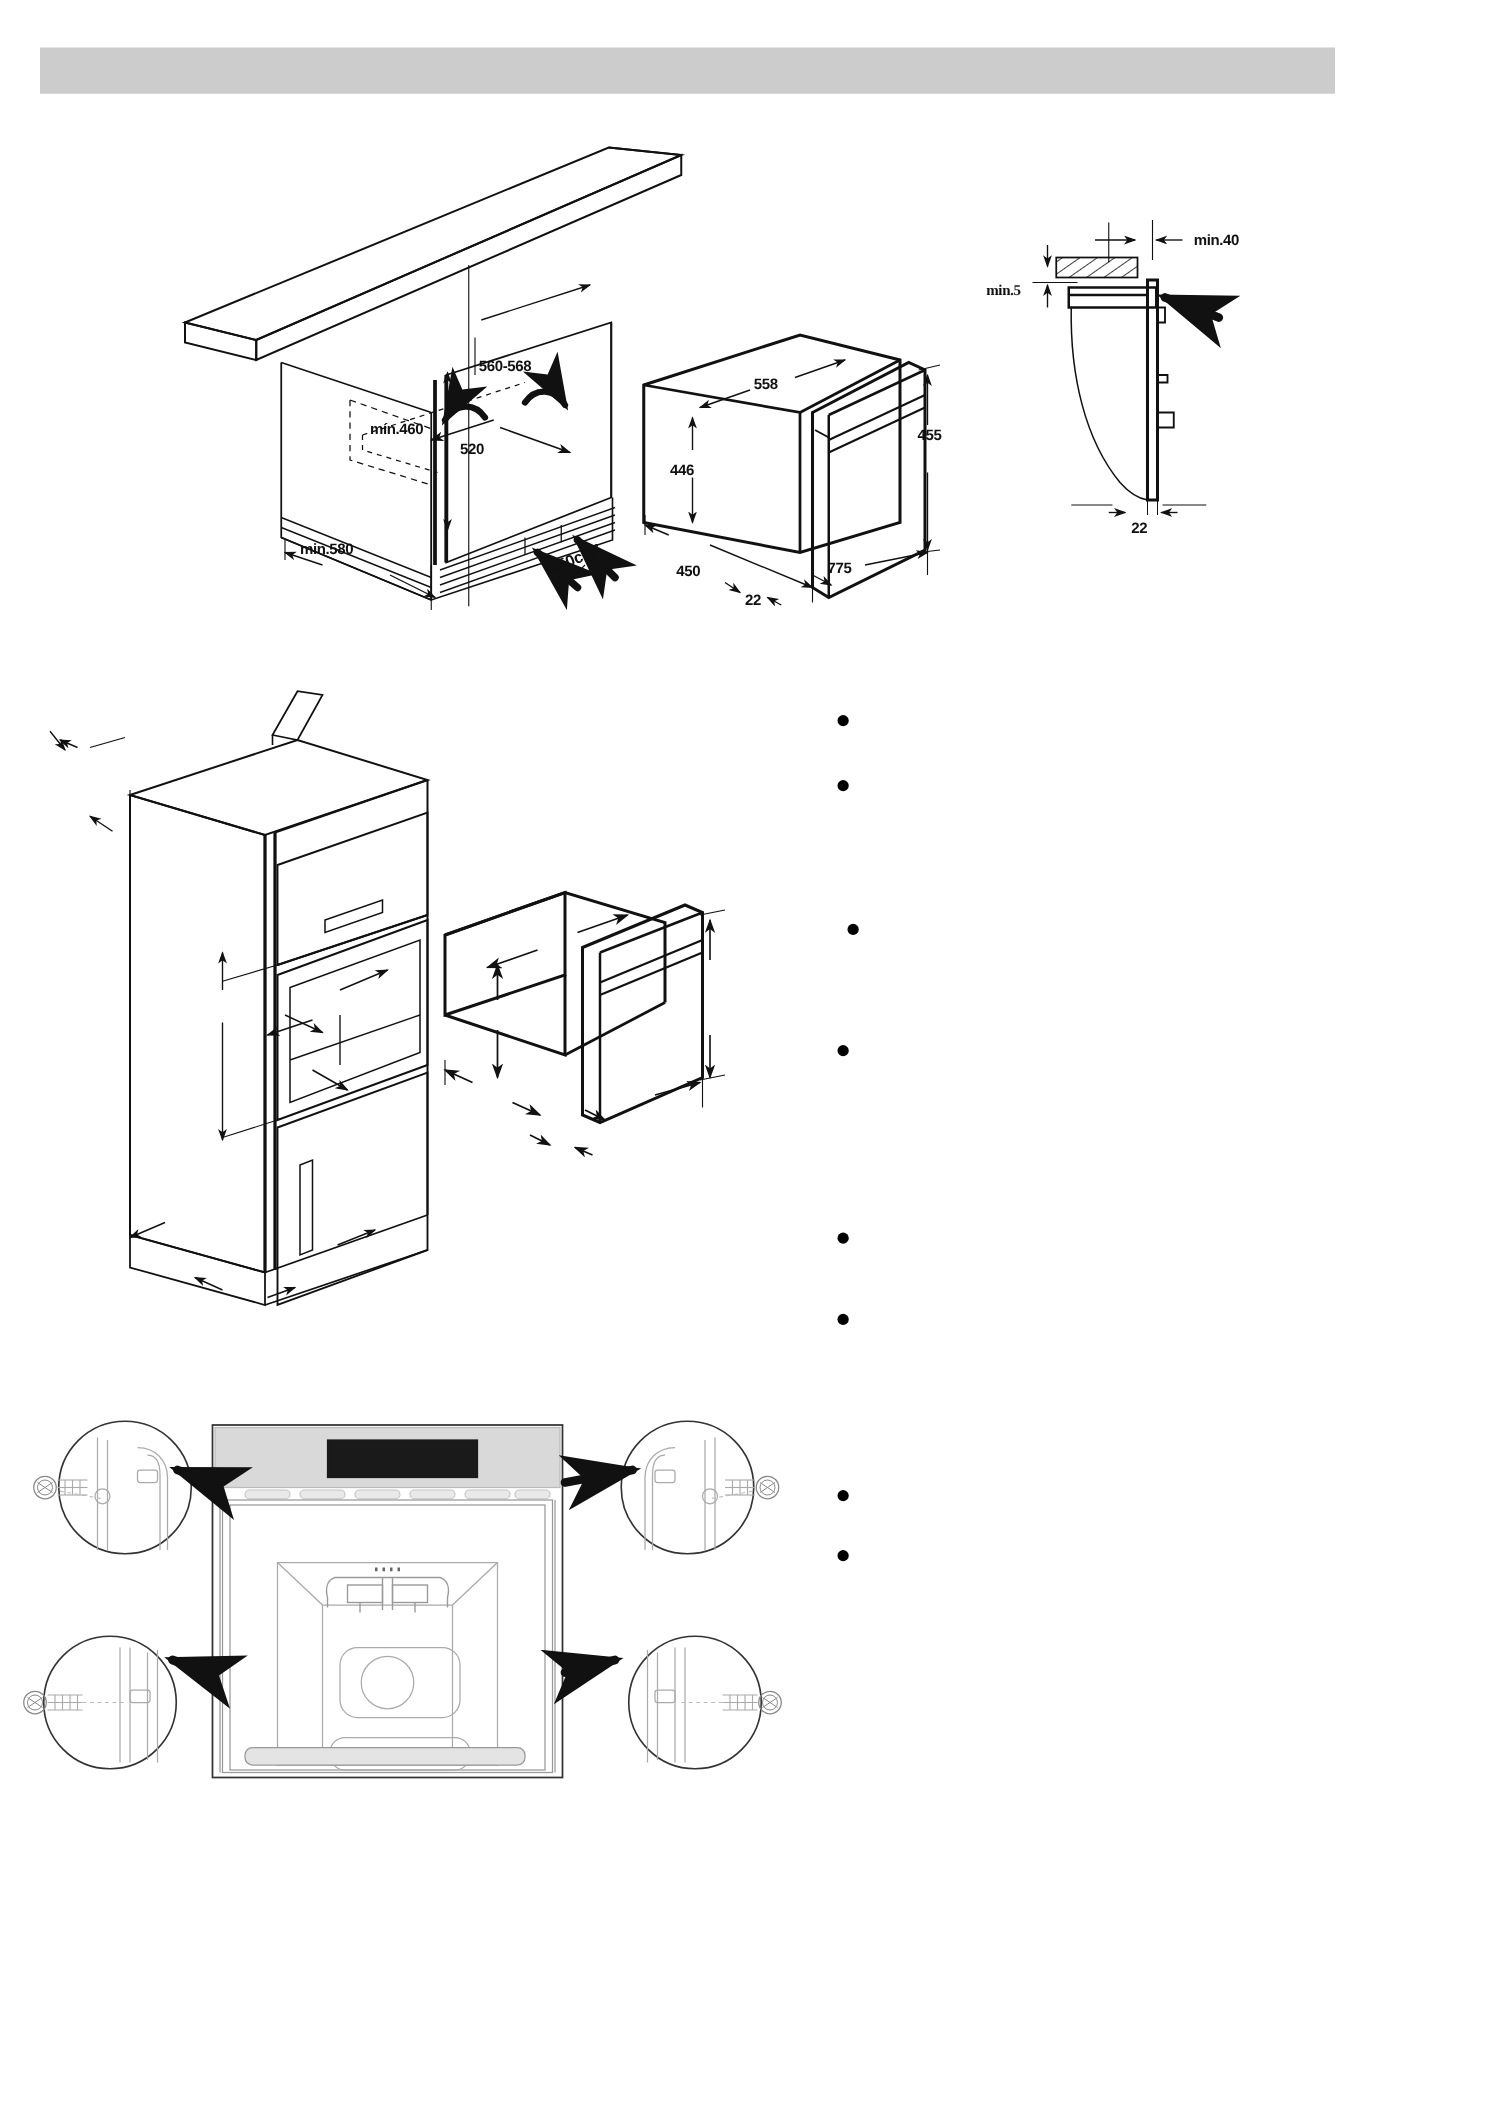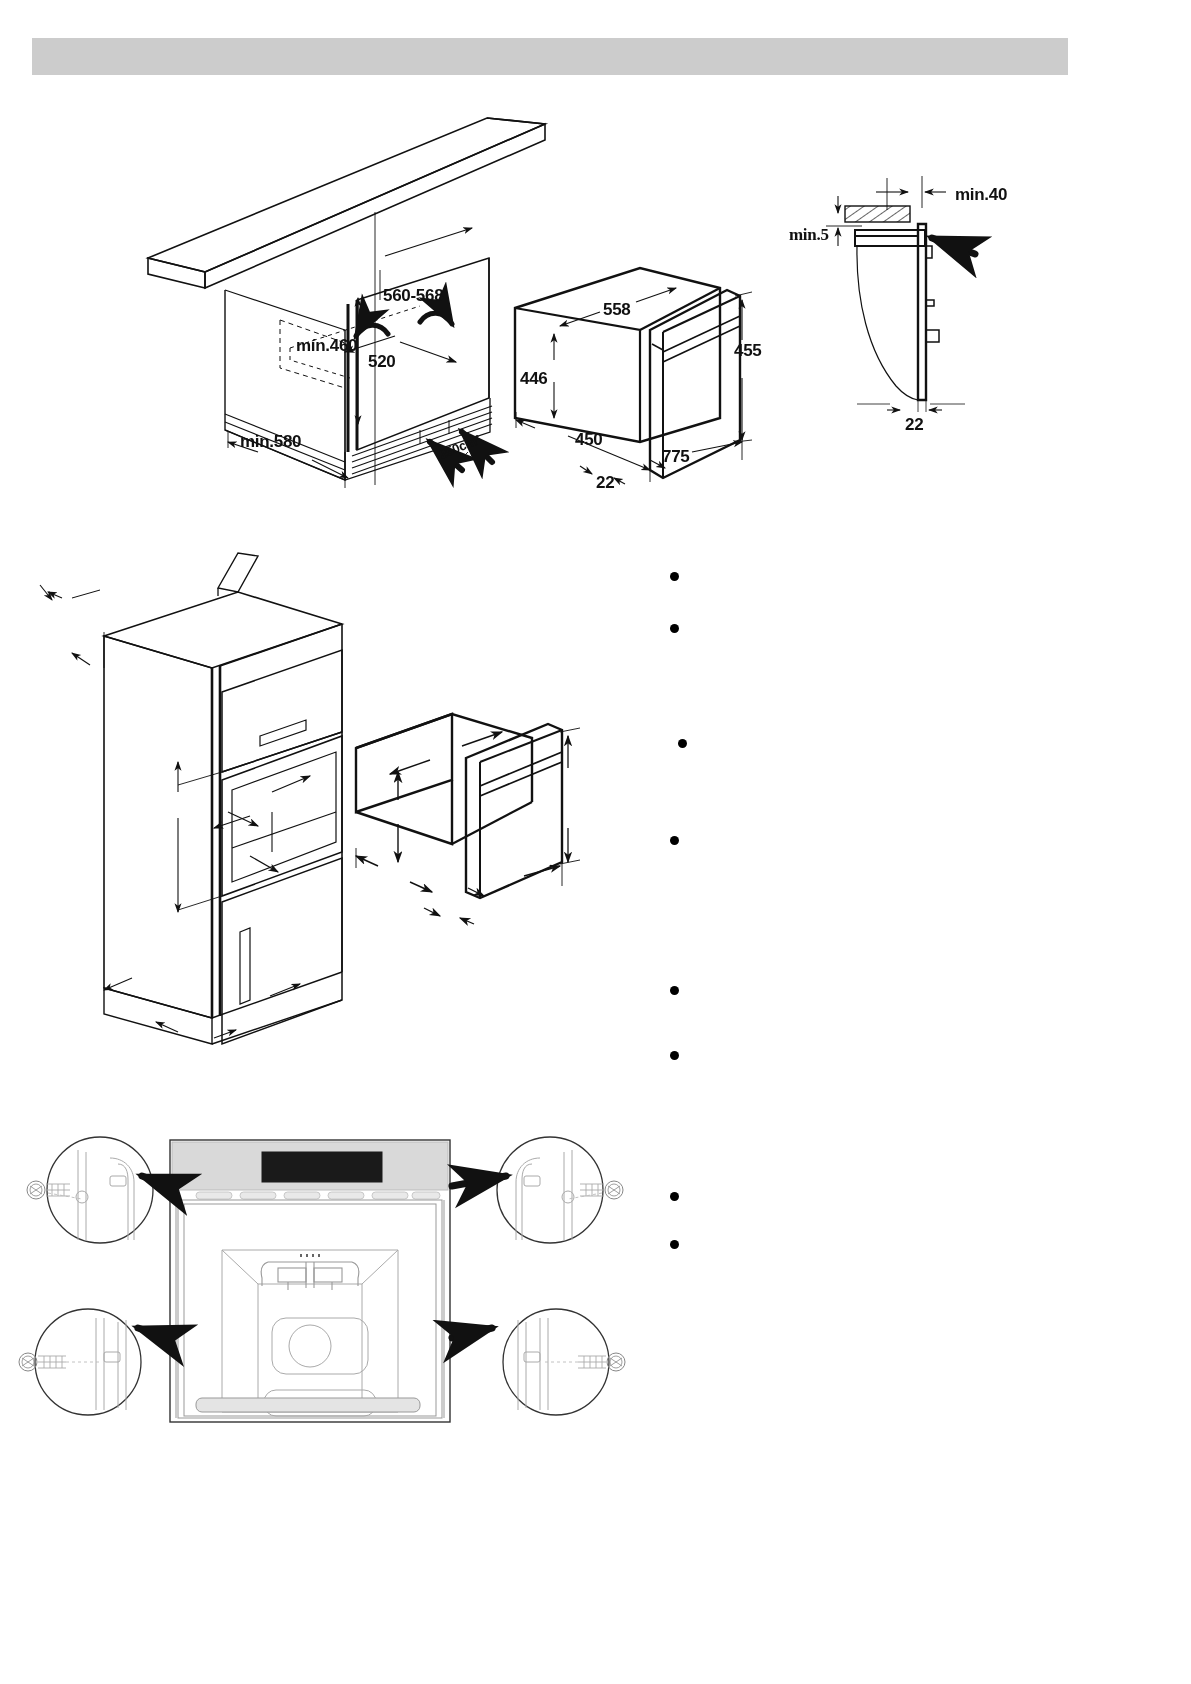--- a/index.html
+++ b/index.html
@@ -23,21 +23,21 @@
     letter-spacing:-0.3px;
   }
   .bullets{position:absolute;left:660px;top:560px;width:400px;height:700px;}
   .bullet-dot{
     position:absolute;width:9px;height:9px;border-radius:50%;
     background:#000;
   }
   svg{display:block;}
   .svg-layer{position:absolute;left:0;top:0;width:1191px;height:1684px;pointer-events:none;}
   .lbl-sm{font-size:13px;}
-  .lbl-md{font-size:17px;}
+  .lbl-md{font-size:12px;}
 </style>
 </head>
 <body>
 
 <div class="page">
 
   <div class="header-bar"></div>
 
   <svg class="svg-layer" viewBox="0 0 1191 1684">
     <defs>
@@ -435,22 +435,22 @@
     </g>
   </svg>
 
   <div class="dim lbl-md" style="left:383px;top:286px;">560-568</div>
   <div class="dim lbl-md" style="left:296px;top:336px;">mín.460</div>
   <div class="dim lbl-md" style="left:368px;top:352px;">520</div>
   <div class="dim lbl-md" style="left:240px;top:432px;">min.580</div>
   <div class="dim lbl-sm" style="left:437px;top:448px;transform:rotate(-22deg);transform-origin:0 0;">250cm²</div>
 
   <div class="dim lbl-md" style="left:603px;top:300px;">558</div>
-  <div class="dim lbl-md" style="left:520px;top:369px;">446</div>
-  <div class="dim lbl-md" style="left:541px;top:430px;margin-left:34px;">450</div>
+  <div class="dim lbl-md" style="left:536px;top:369px;">446</div>
+  <div class="dim lbl-md" style="left:541px;top:450px;">450</div>
   <div class="dim lbl-md" style="left:734px;top:341px;text-align:right;">455</div>
   <div class="dim lbl-md" style="left:662px;top:447px;">775</div>
   <div class="dim lbl-md" style="left:596px;top:473px;">22</div>
 
   <div class="dim lbl-md" style="left:955px;top:185px;">min.40</div>
   <div class="dim lbl-md" style="left:789px;top:225px;font-family:Liberation Serif, serif;">min.5</div>
   <div class="dim lbl-md" style="left:905px;top:415px;">22</div>
 
   <div class="bullets">
     <div class="bullet-dot" style="left:10px;top:12px;"></div>

